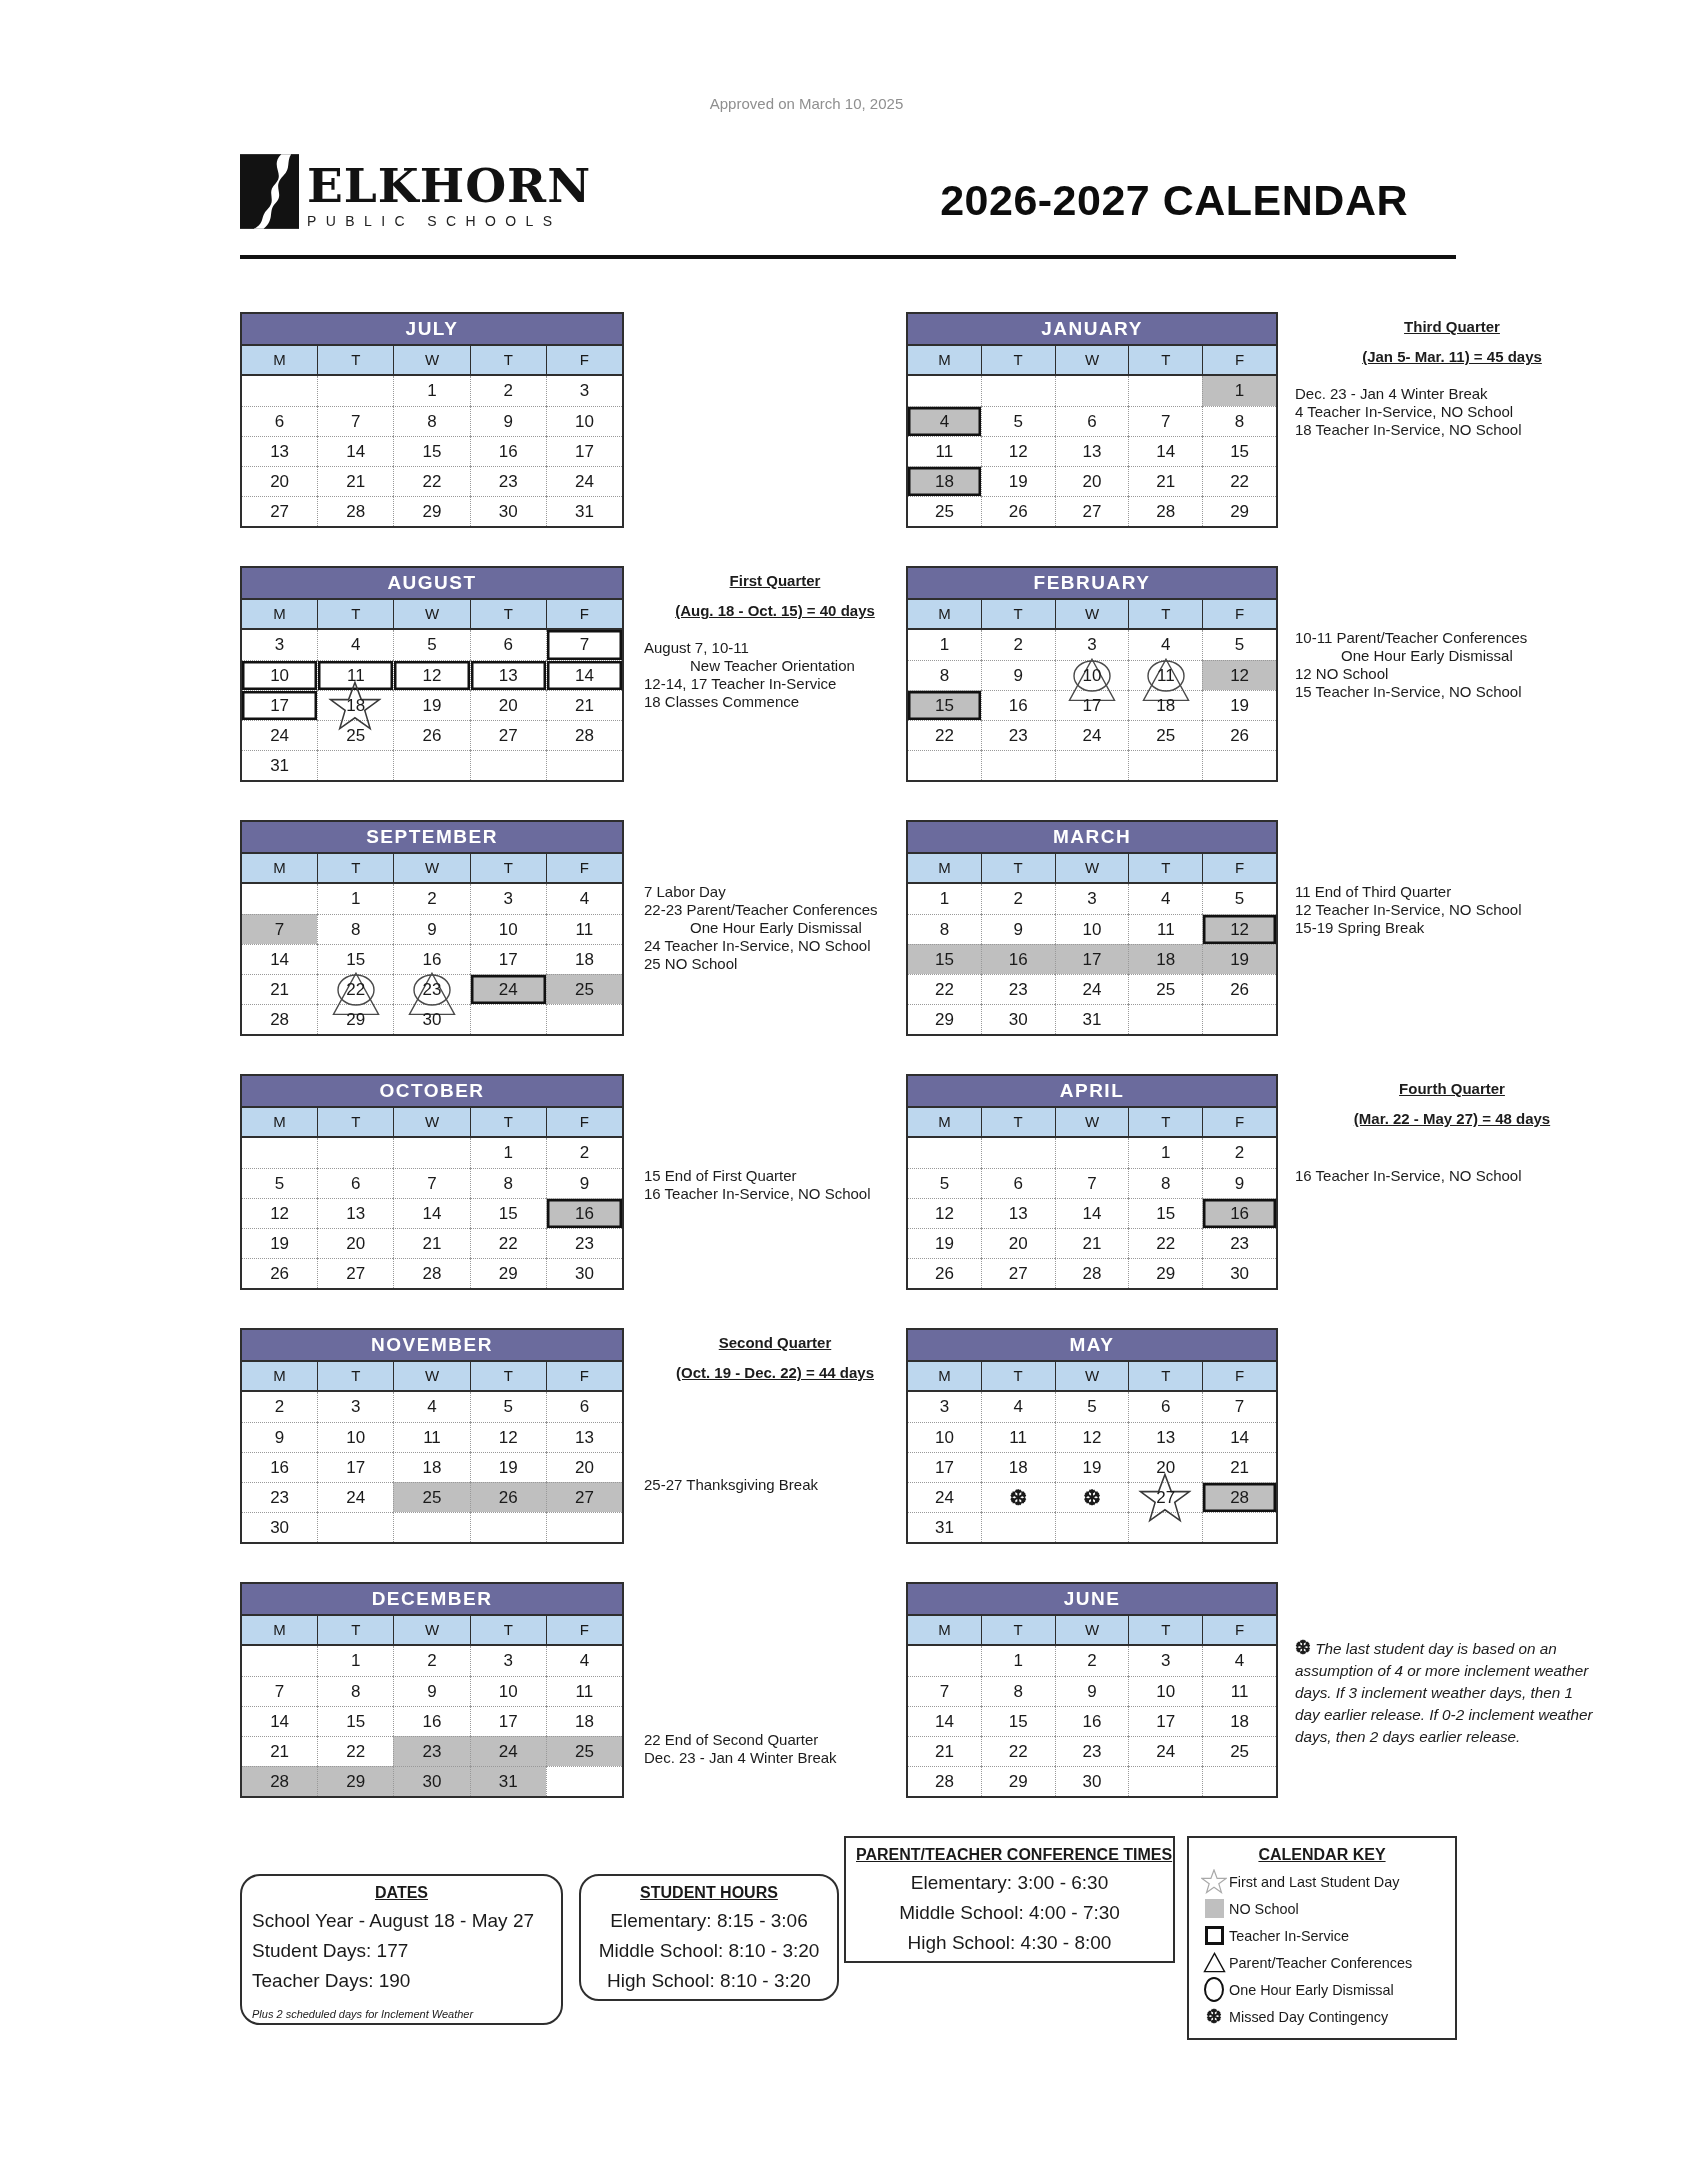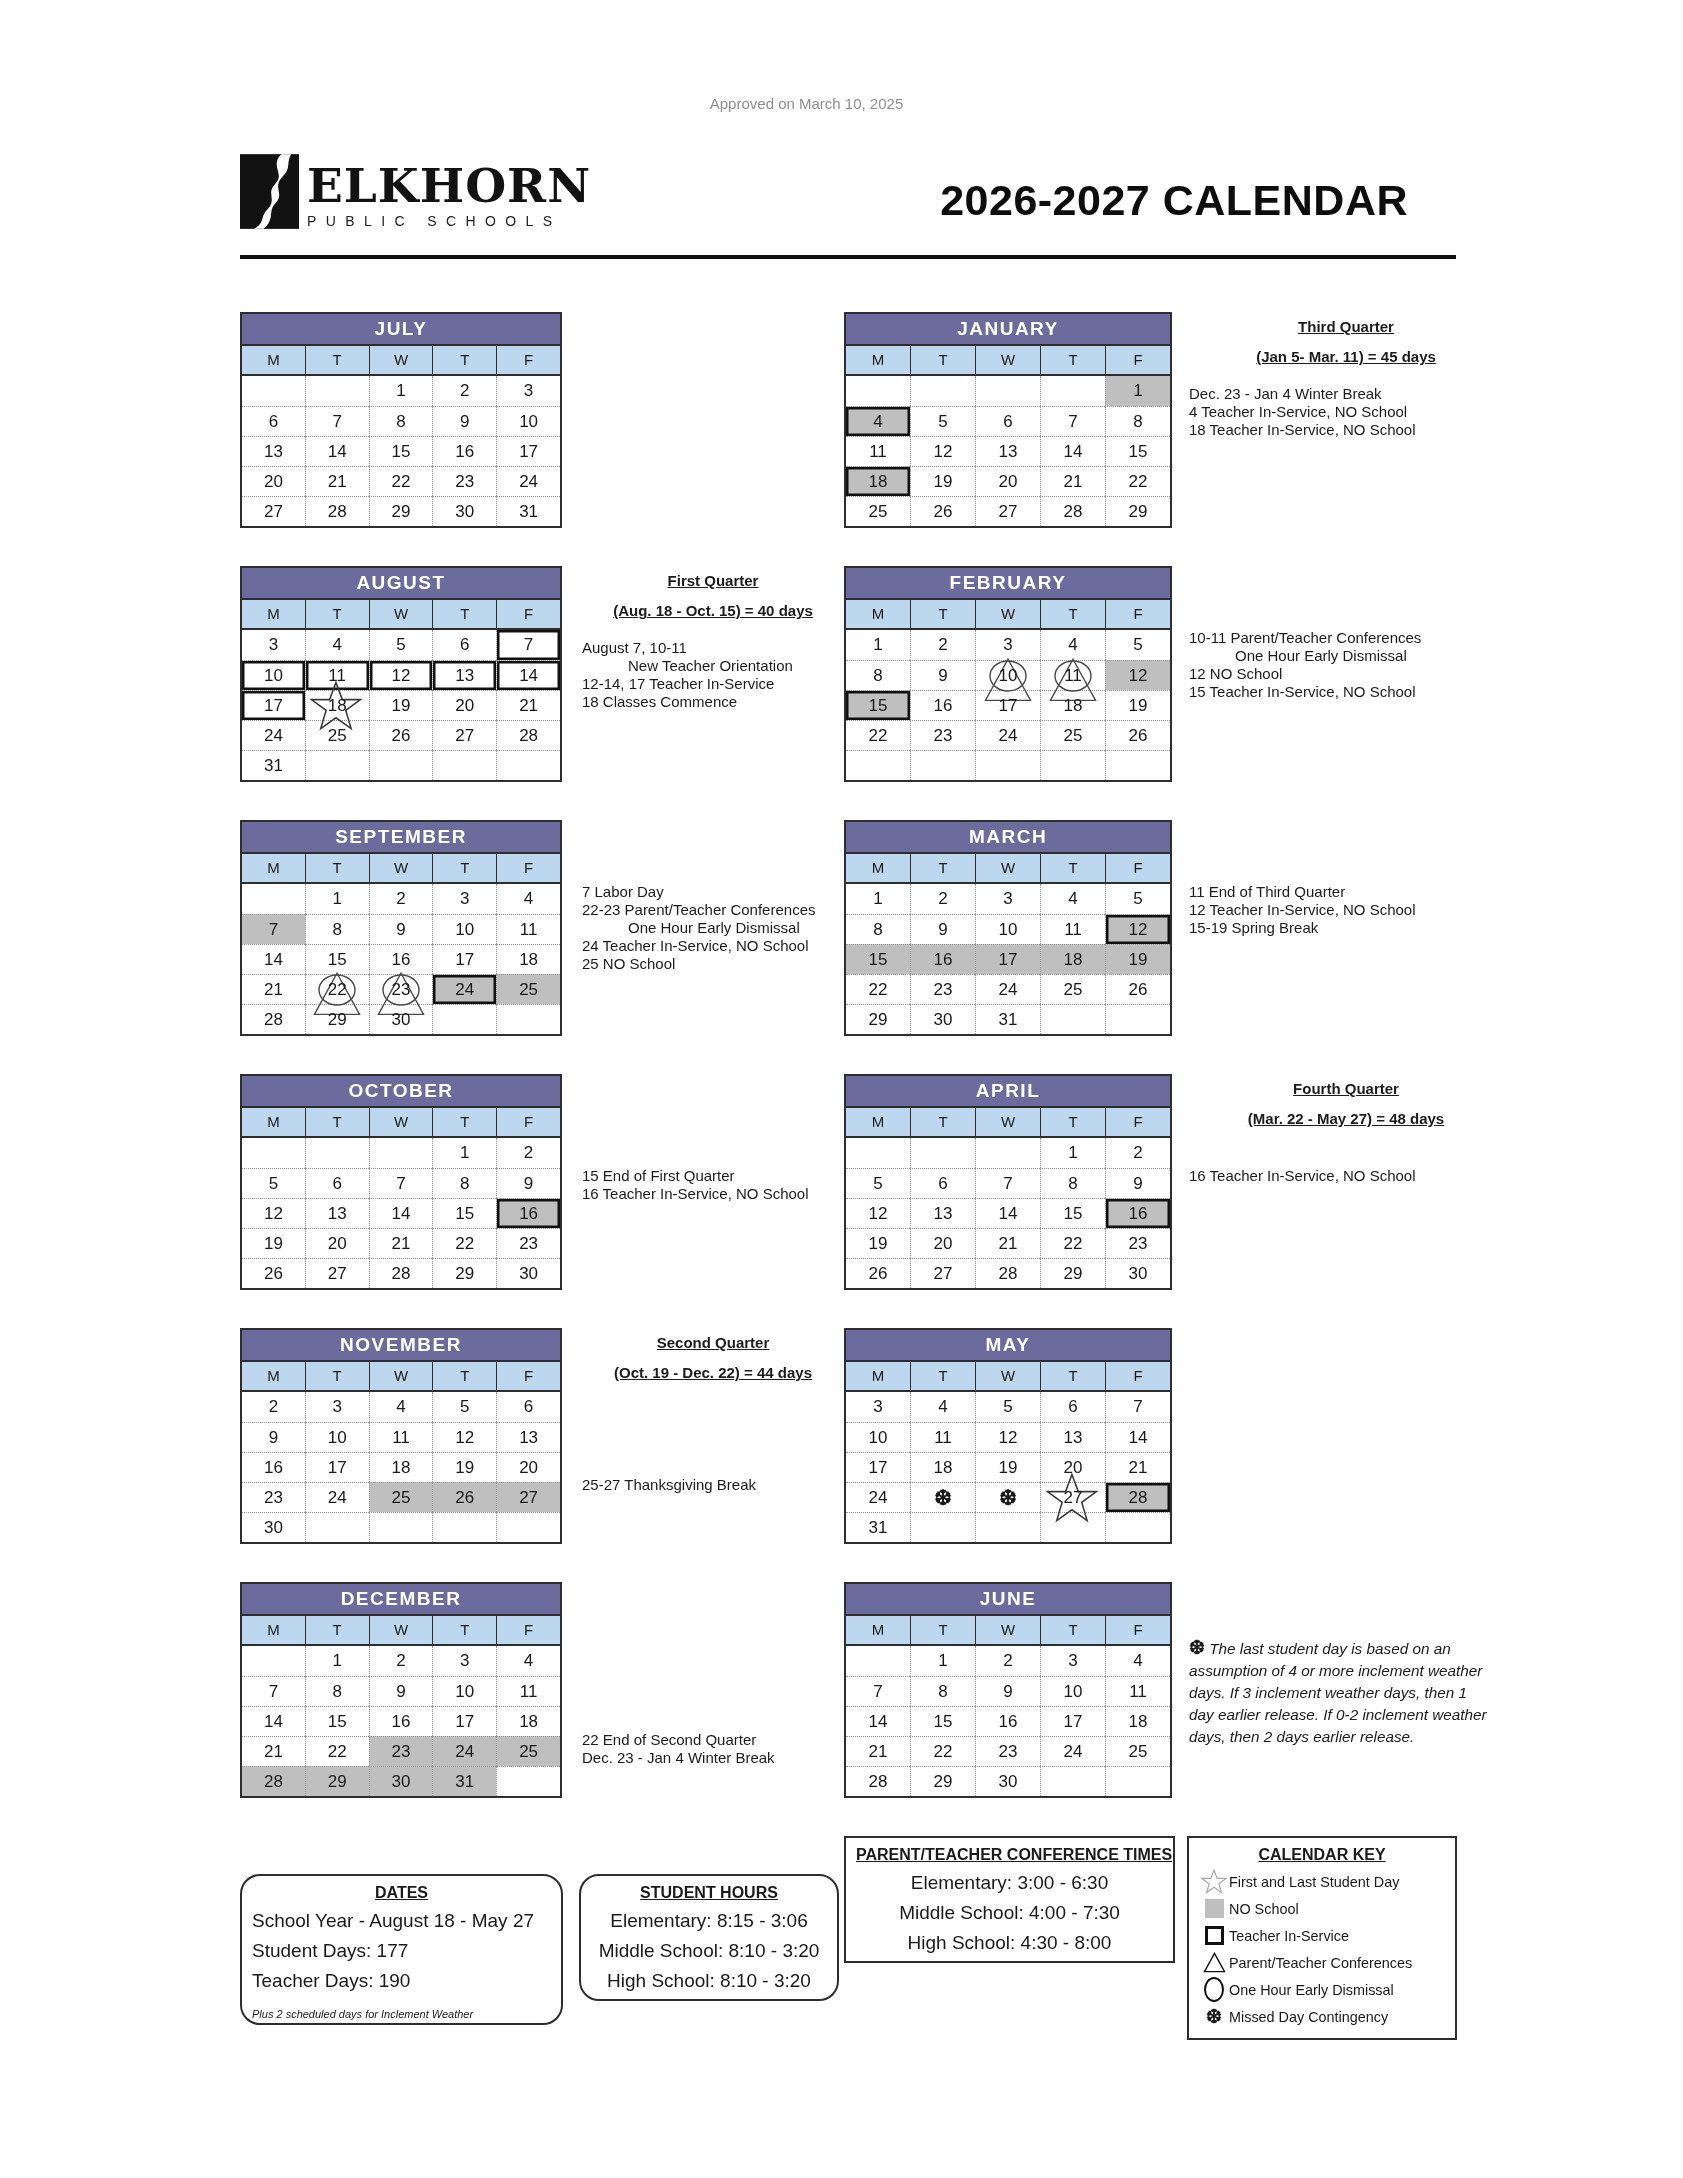--- a/index.html
+++ b/index.html
@@ -11,22 +11,22 @@
   .logo-row{display:flex;align-items:flex-end;height:91px;}
   .logo-mark{flex:none;margin-right:8px;}
   .logo-text{display:flex;flex-direction:column;}
   .logo-name{font-family:"DejaVu Serif", serif;font-weight:bold;font-size:47px;line-height:48px;letter-spacing:1px;color:#121212;}
   .logo-sub{font-size:14px;letter-spacing:9.4px;color:#222;margin-top:3px;}
   .page-title{margin-left:auto;margin-right:94px;align-self:flex-end;margin-bottom:4px;font-size:43px;font-weight:bold;color:#0d0d0d;letter-spacing:0.5px;white-space:nowrap;}
   .rule{height:4px;background:#111;width:1216px;margin-top:26px;}
 
   .cal-grid{margin-top:53px;}
   .cal-row{display:flex;margin-bottom:38px;}
-  .mcol{width:322px;flex:none;}
-  .mcol.rightm{width:328px;}
+  .mcol{width:384px;flex:none;}
+  .mcol.rightm{width:372px;}
   .ncol{flex:none;font-size:15px;color:#1c1c1c;}
   .ncol.leftn{width:262px;margin-left:20px;}
   .ncol.rightn{width:314px;margin-left:17px;}
 
   .month{border:2px solid #2e2e2e;background:#fff;}
   .m-title{height:30px;line-height:30px;background:#6b6b9d;color:#fff;font-weight:bold;font-size:19px;letter-spacing:1.5px;text-align:center;border-bottom:2px solid #2e2e2e;}
   .m-row{display:flex;height:30px;}
   .m-row.m-days{height:28px;background:#bdd7ee;border-bottom:2px solid #2e2e2e;}
   .m-day{flex:1;text-align:center;line-height:28px;font-size:15px;border-left:1.5px solid #2e2e2e;}
   .m-day:first-child{border-left:none;}

